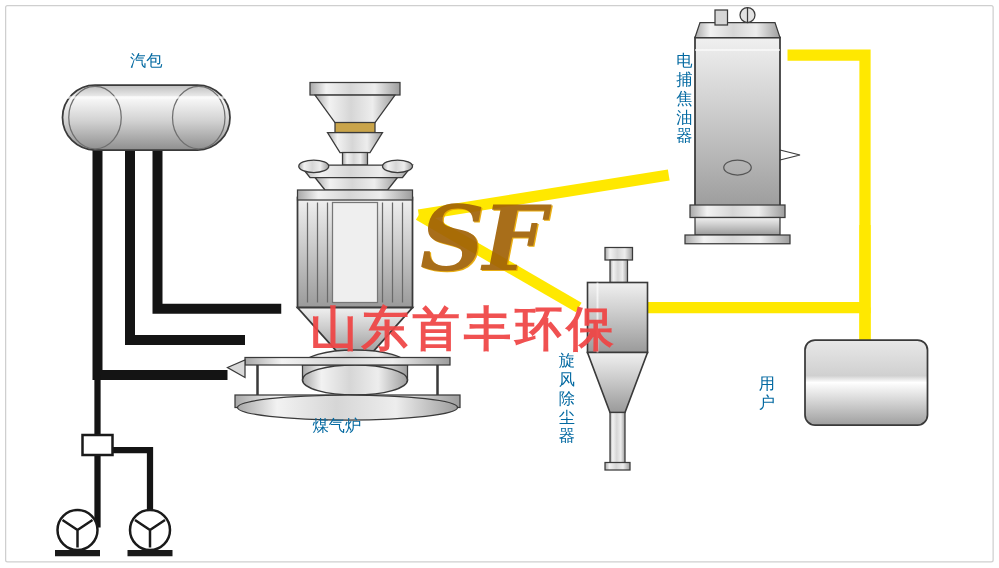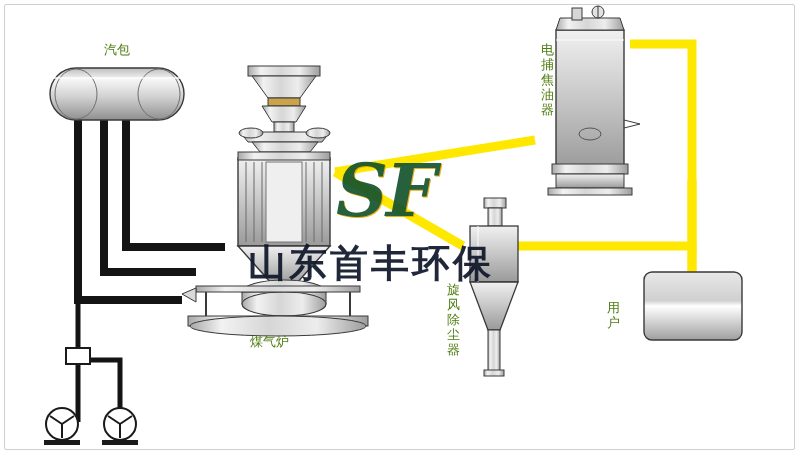--- a/index.html
+++ b/index.html
@@ -29,50 +29,50 @@
     position: absolute;
     left: 0;
     top: 0;
     width: 799px;
     height: 454px;
   }
   .label {
     position: absolute;
     font-family: "DejaVu Sans", sans-serif;
     font-size: 13px;
-    color: #4d7c0f;
+    color: #0369a1;
     line-height: 15px;
     white-space: pre-line;
     letter-spacing: 0px;
   }
   .label.vert {
     width: 15px;
     text-align: center;
   }
   .wm-sf {
     position: absolute;
     left: 336px;
     top: 148px;
     font-family: "DejaVu Serif", serif;
     font-weight: bold;
     font-style: italic;
     font-size: 72px;
-    color: #14532d;
+    color: #a16207;
     opacity: 0.92;
     letter-spacing: -2px;
     text-shadow: 1px 1px 0 #e8a800;
   }
   .wm-cn {
     position: absolute;
     left: 248px;
     top: 238px;
     font-family: "DejaVu Sans", sans-serif;
     font-weight: bold;
     font-size: 38px;
-    color: #0f172a;
+    color: #ef4444;
     opacity: 0.93;
     letter-spacing: 3px;
     text-align: center;
   }
 </style>
 </head>
 <body>
 
 <div id="stage">
 

